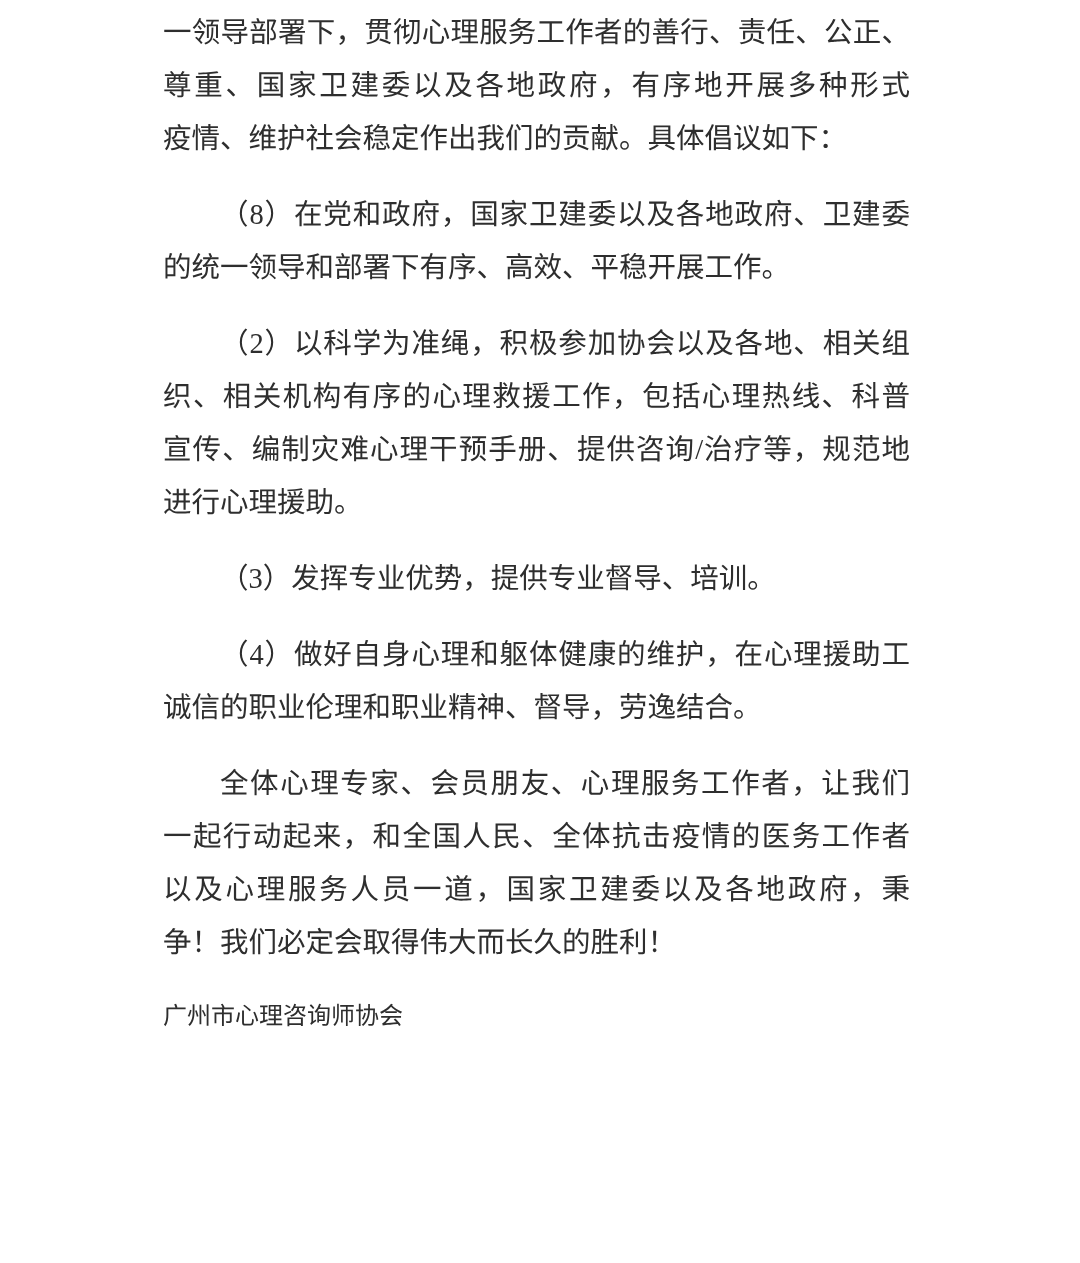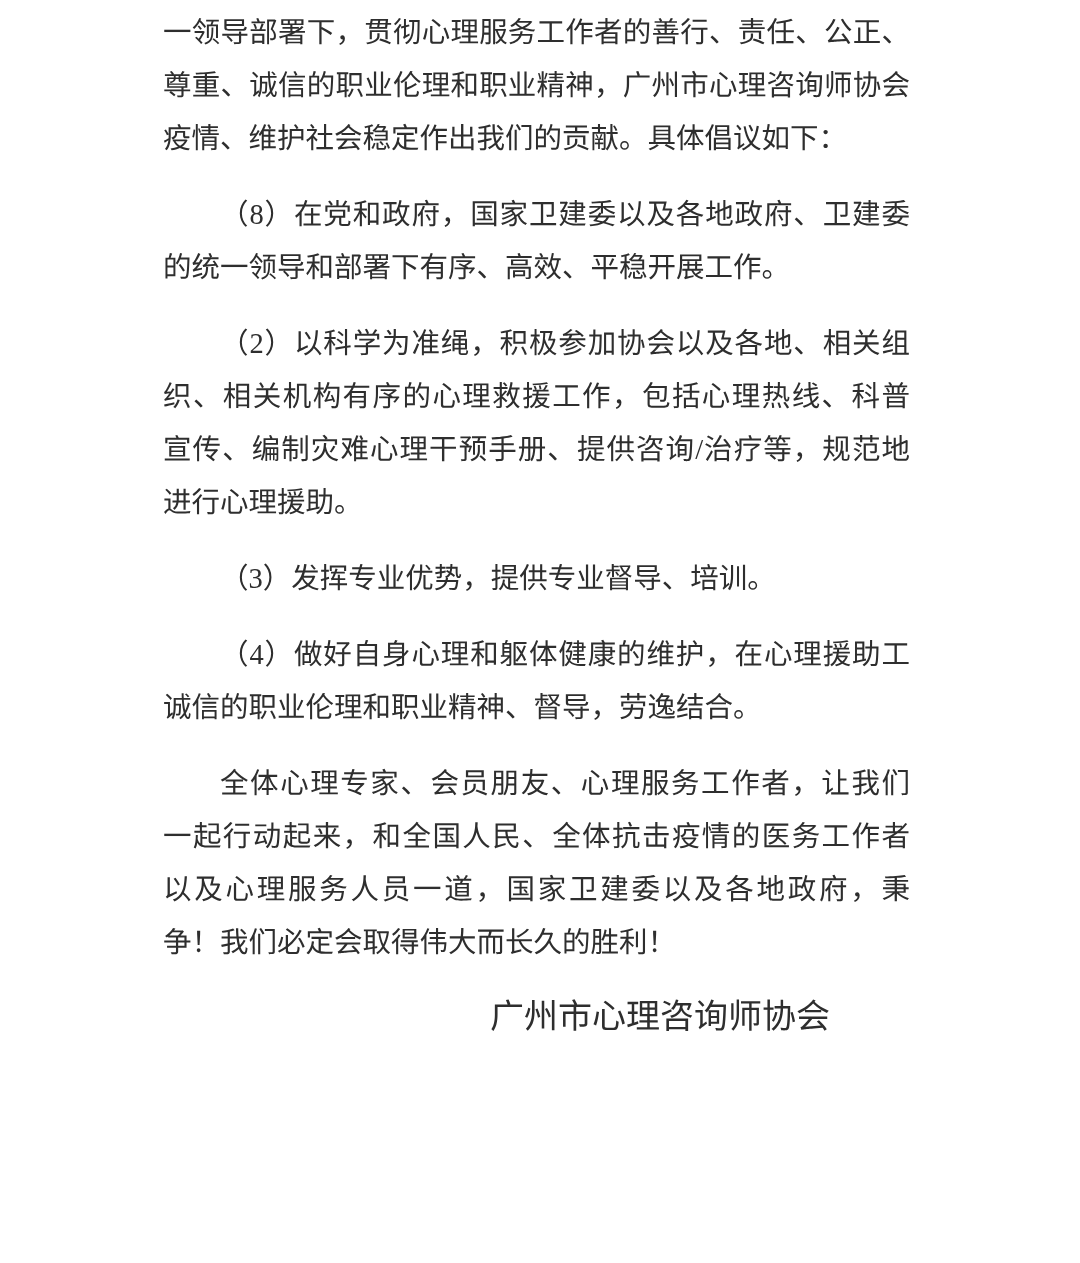--- a/index.html
+++ b/index.html
@@ -51,22 +51,21 @@
   .line.indent {
     text-indent: 2em;
   }
   .signature-block {
     margin-top: 21px;
     width: 747px;
   }
   .signature-line {
     height: 53px;
     line-height: 53px;
-    font-size: 34px;
-    text-align: right;
+    font-size: 24px;
     padding-right: 80px;
     white-space: nowrap;
   }
   .date-block {
     margin-top: 17px;
     width: 747px;
   }
   .date-line {
     height: 53px;
     line-height: 53px;
@@ -77,21 +76,21 @@
   }
 </style>
 </head>
 <body>
 
 <div class="page">
   <div class="content">
 
     <div class="para">
       <div class="line j">一领导部署下，贯彻心理服务工作者的善行、责任、公正、</div>
-      <div class="line j">尊重、诚信的职业伦理和职业精神，广州市心理咨询师协会</div>
+      <div class="line j">尊重、国家卫建委以及各地政府，有序地开展多种形式</div>
       <div class="line">疫情、维护社会稳定作出我们的贡献。具体倡议如下：</div>
     </div>
 
     <div class="para">
       <div class="line j indent">（8）在党和政府，国家卫建委以及各地政府、卫建委</div>
       <div class="line">的统一领导和部署下有序、高效、平稳开展工作。</div>
     </div>
 
     <div class="para">
       <div class="line j indent">（2）以科学为准绳，积极参加协会以及各地、相关组</div>

